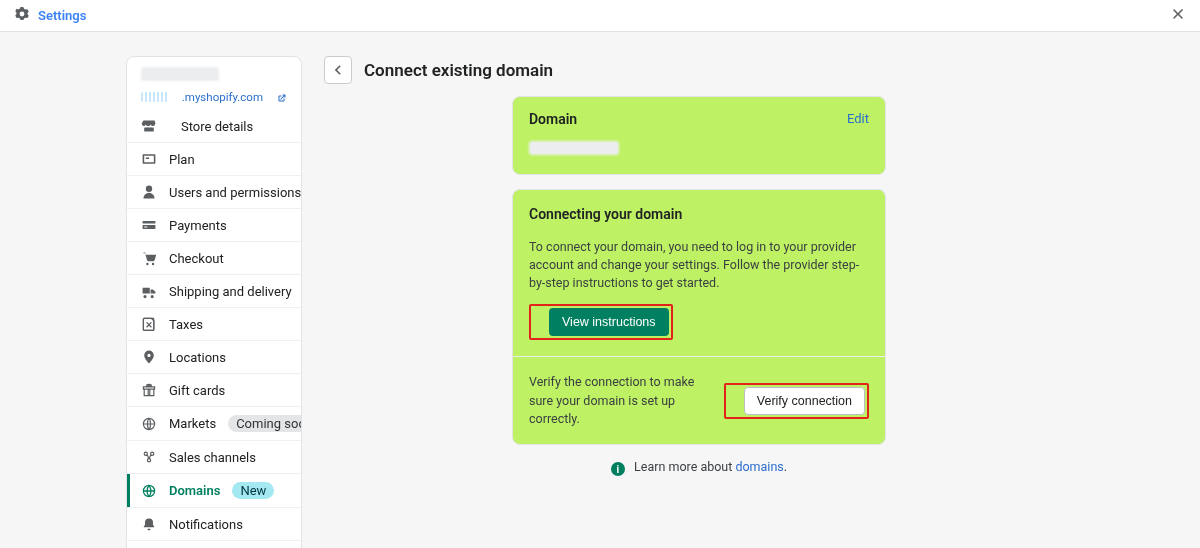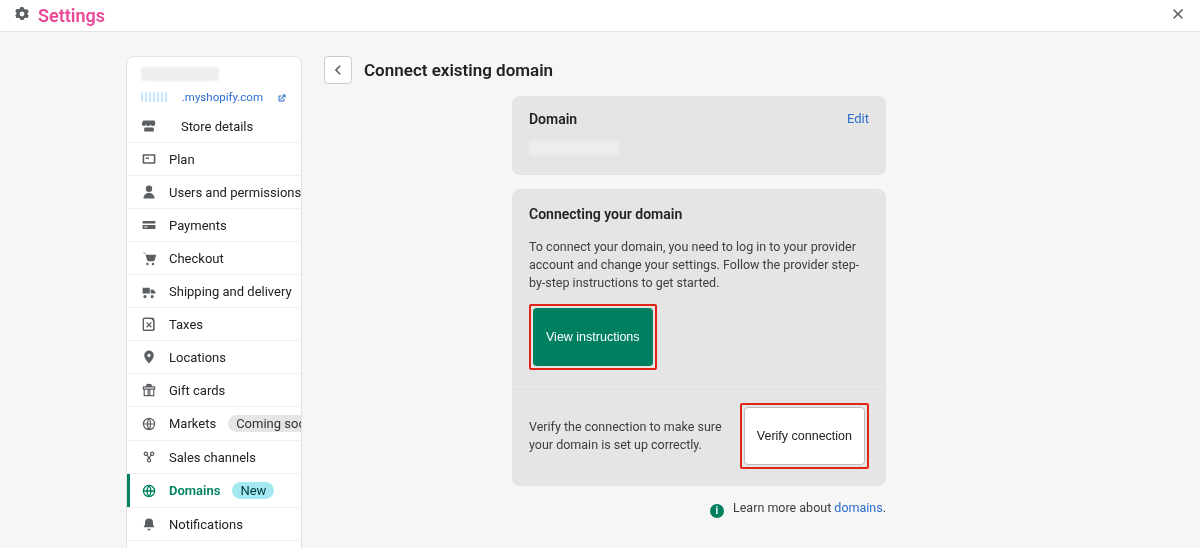--- a/index.html
+++ b/index.html
@@ -15,21 +15,21 @@
   
   .topbar {
     height: 32px;
     background: #fff;
     border-bottom: 1px solid #e1e3e5;
     display: flex;
     align-items: center;
     padding: 0 14px;
   }
   .topbar-left { display: flex; align-items: center; gap: 8px; }
-  .topbar-title { font-weight: 600; font-size: 18px; color: #ec4899; }
+  .topbar-title { font-weight: 600; font-size: 13px; color: #3b82f6; }
   .topbar .close {
     margin-left: auto;
     color: #5c5f62;
     cursor: pointer;
   }
 
   
   .canvas {
     position: absolute;
     top: 32px; bottom: 0; left: 0; right: 0;
@@ -143,21 +143,21 @@
     color: #5c5f62;
   }
   .page-title { font-size: 17px; font-weight: 600; }
 
   .card-stack {
     width: 374px;
     margin: 0 auto;
   }
 
   .card {
-    background: #e5e5e5;
+    background: #bef264;
     border: 1px solid #e1e3e5;
     border-radius: 8px;
     margin-bottom: 14px;
     box-shadow: 0 0 0 rgba(0,0,0,0);
   }
 
   .card-row {
     padding: 14px 16px;
     display: flex;
     justify-content: space-between;
@@ -182,25 +182,26 @@
     border-top: 1px solid #ebedef;
   }
   .card-section:first-child { border-top: none; }
   .section-title { font-size: 14px; font-weight: 600; margin-bottom: 16px; }
   .section-text { font-size: 12.5px; color: #3b3f42; line-height: 1.45; }
 
   .btn {
     display: inline-flex;
     align-items: center;
     justify-content: center;
-    padding: 21px 12px;
+    padding: 6px 12px;
     font-size: 12.5px;
     border-radius: 4px;
     cursor: pointer;
     border: 1px solid transparent;
+    margin-left: 16px;
   }
   .btn-primary {
     background: #008060;
     color: #fff;
   }
   .btn-outline {
     background: #fff;
     border: 1px solid #babfc3;
     color: #202223;
   }
@@ -214,21 +215,21 @@
 
   .verify-row {
     display: flex;
     align-items: center;
     justify-content: space-between;
     gap: 14px;
   }
   .verify-row .section-text { flex: 1; }
 
   .learn-row {
-    text-align: right;
+    text-align: center;
     font-size: 12.5px;
     color: #3b3f42;
     margin-top: 10px;
   }
   .learn-row .info-dot {
     display: inline-flex;
     width: 14px; height: 14px;
     background: #007f5f;
     border-radius: 50%;
     color: #fff;

